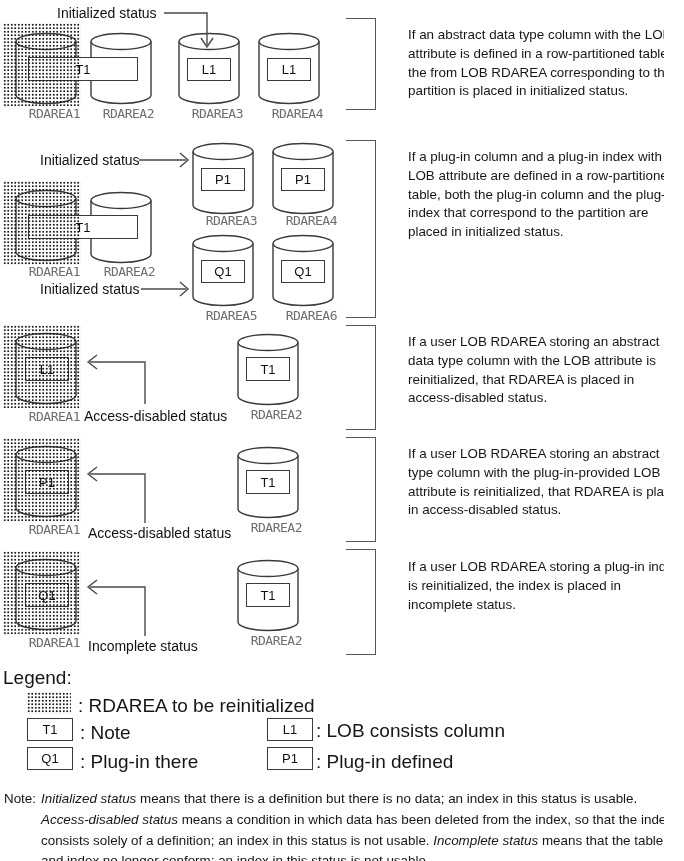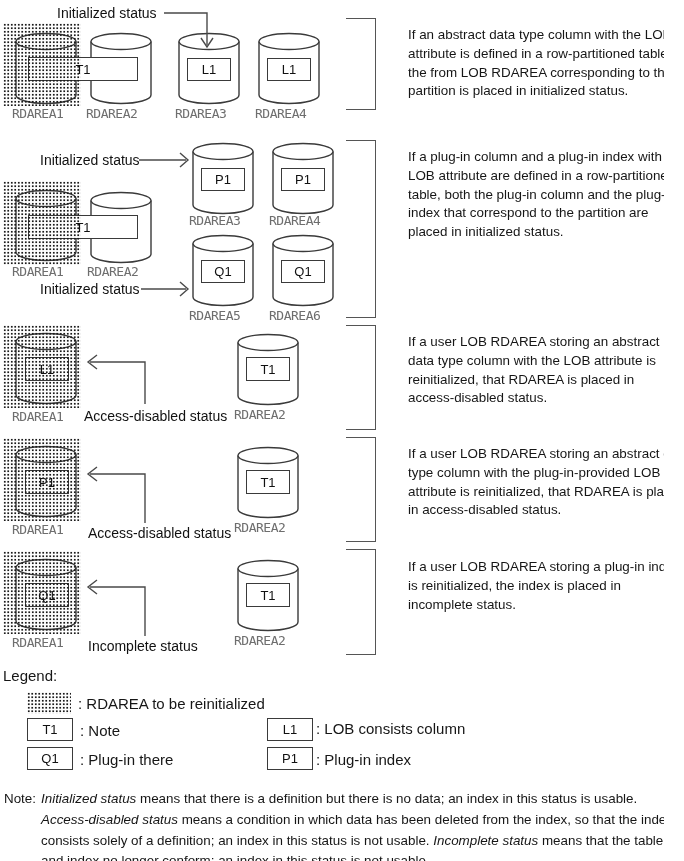--- a/index.html
+++ b/index.html
@@ -1,32 +1,32 @@
 <!DOCTYPE html>
 <html><head>
 <meta charset="utf-8">
 <style>
   html,body{margin:0;padding:0;background:#fff;}
   .canvas{position:relative;width:664px;height:861px;background:#fff;
           font-family:"Liberation Sans",sans-serif;color:#161616;overflow:hidden;}
   .abs{position:absolute;}
   .status{font-size:14px;color:#111;white-space:nowrap;z-index:3;}
   .rdlabel{font-family:"DejaVu Sans Mono",monospace;font-size:13px;color:#6e6e6e;
-           width:68px;text-align:left;white-space:nowrap;z-index:3;letter-spacing:-0.5px;}
+           width:68px;text-align:right;white-space:nowrap;z-index:3;letter-spacing:-0.5px;}
   .obox{border:1.5px solid #3a3a3a;background:#fff;display:flex;align-items:center;
         justify-content:center;font-size:13px;color:#111;box-sizing:border-box;z-index:3;}
   .cyl{z-index:2;}
   .arrows{left:0;top:0;z-index:4;}
   .hatch{background-image:radial-gradient(circle,#1a1a1a 0.9px,rgba(0,0,0,0) 1.05px);
          background-size:3.5px 3.5px;}
   .hatchov{z-index:6;pointer-events:none;}
   .bracket{border-top:1.5px solid #555;border-right:1.5px solid #555;
            border-bottom:1.5px solid #555;width:30px;box-sizing:border-box;z-index:1;}
   .sectext{font-size:13.4px;line-height:1.4;width:276px;color:#161616;}
-  .lgtext{font-size:15px;color:#161616;white-space:nowrap;}
+  .lgtext{font-size:19px;color:#161616;white-space:nowrap;}
   .note{font-size:13.4px;line-height:1.55;display:flex;}
   .note .prefix{flex:0 0 37px;}
   .note .body{width:636px;}
 </style>
 </head>
 <body>
 
 <div class="canvas">
 
   <svg class="abs arrows" width="684" height="861">
@@ -202,21 +202,21 @@
     <div class="abs obox" style="left:27px;top:718px;width:46px;height:23px">T1</div>
     <div class="abs lgtext" style="left:80px;top:722px">: Note</div>
 
     <div class="abs obox" style="left:267px;top:718px;width:46px;height:23px">L1</div>
     <div class="abs lgtext" style="left:316px;top:720px">: LOB consists column</div>
 
     <div class="abs obox" style="left:27px;top:747px;width:46px;height:23px">Q1</div>
     <div class="abs lgtext" style="left:80px;top:751px">: Plug-in there</div>
 
     <div class="abs obox" style="left:267px;top:747px;width:46px;height:23px">P1</div>
-    <div class="abs lgtext" style="left:316px;top:751px">: Plug-in index</div>
+    <div class="abs lgtext" style="left:316px;top:751px">: Plug-in defined</div>
   </div>
 
   <div class="abs note" style="left:4px;top:789px;width:676px">
     <div class="prefix">Note:</div>
     <div class="body"><i>Initialized status</i><span> means that there is a definition but there is no data; an index in this status is usable. </span><i>Access-disabled status</i><span> means a condition in which data has been deleted from the index, so that the index consists solely of a definition; an index in this status is not usable. </span><i>Incomplete status</i><span> means that the table and index no longer conform; an index in this status is not usable.</span></div>
   </div>
 
 </div>
 
 </body></html>

